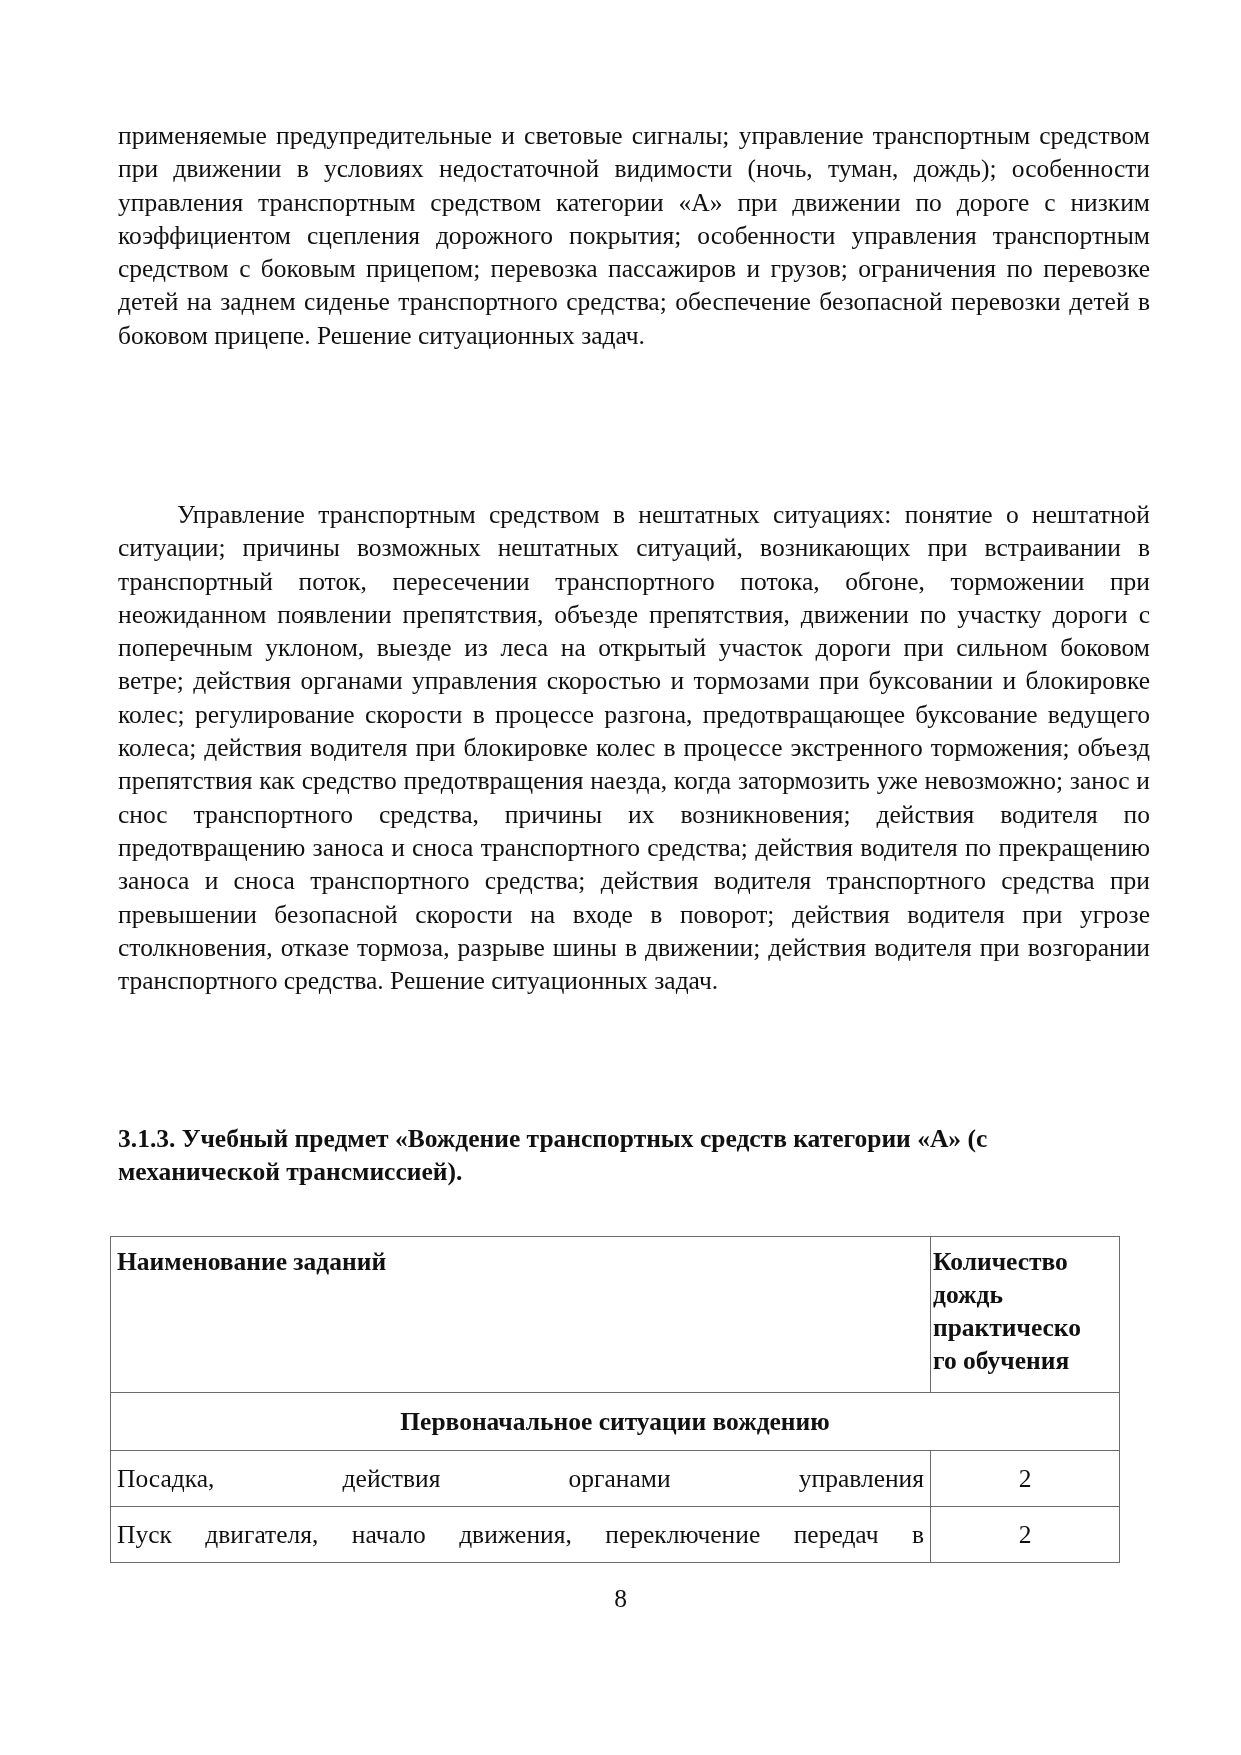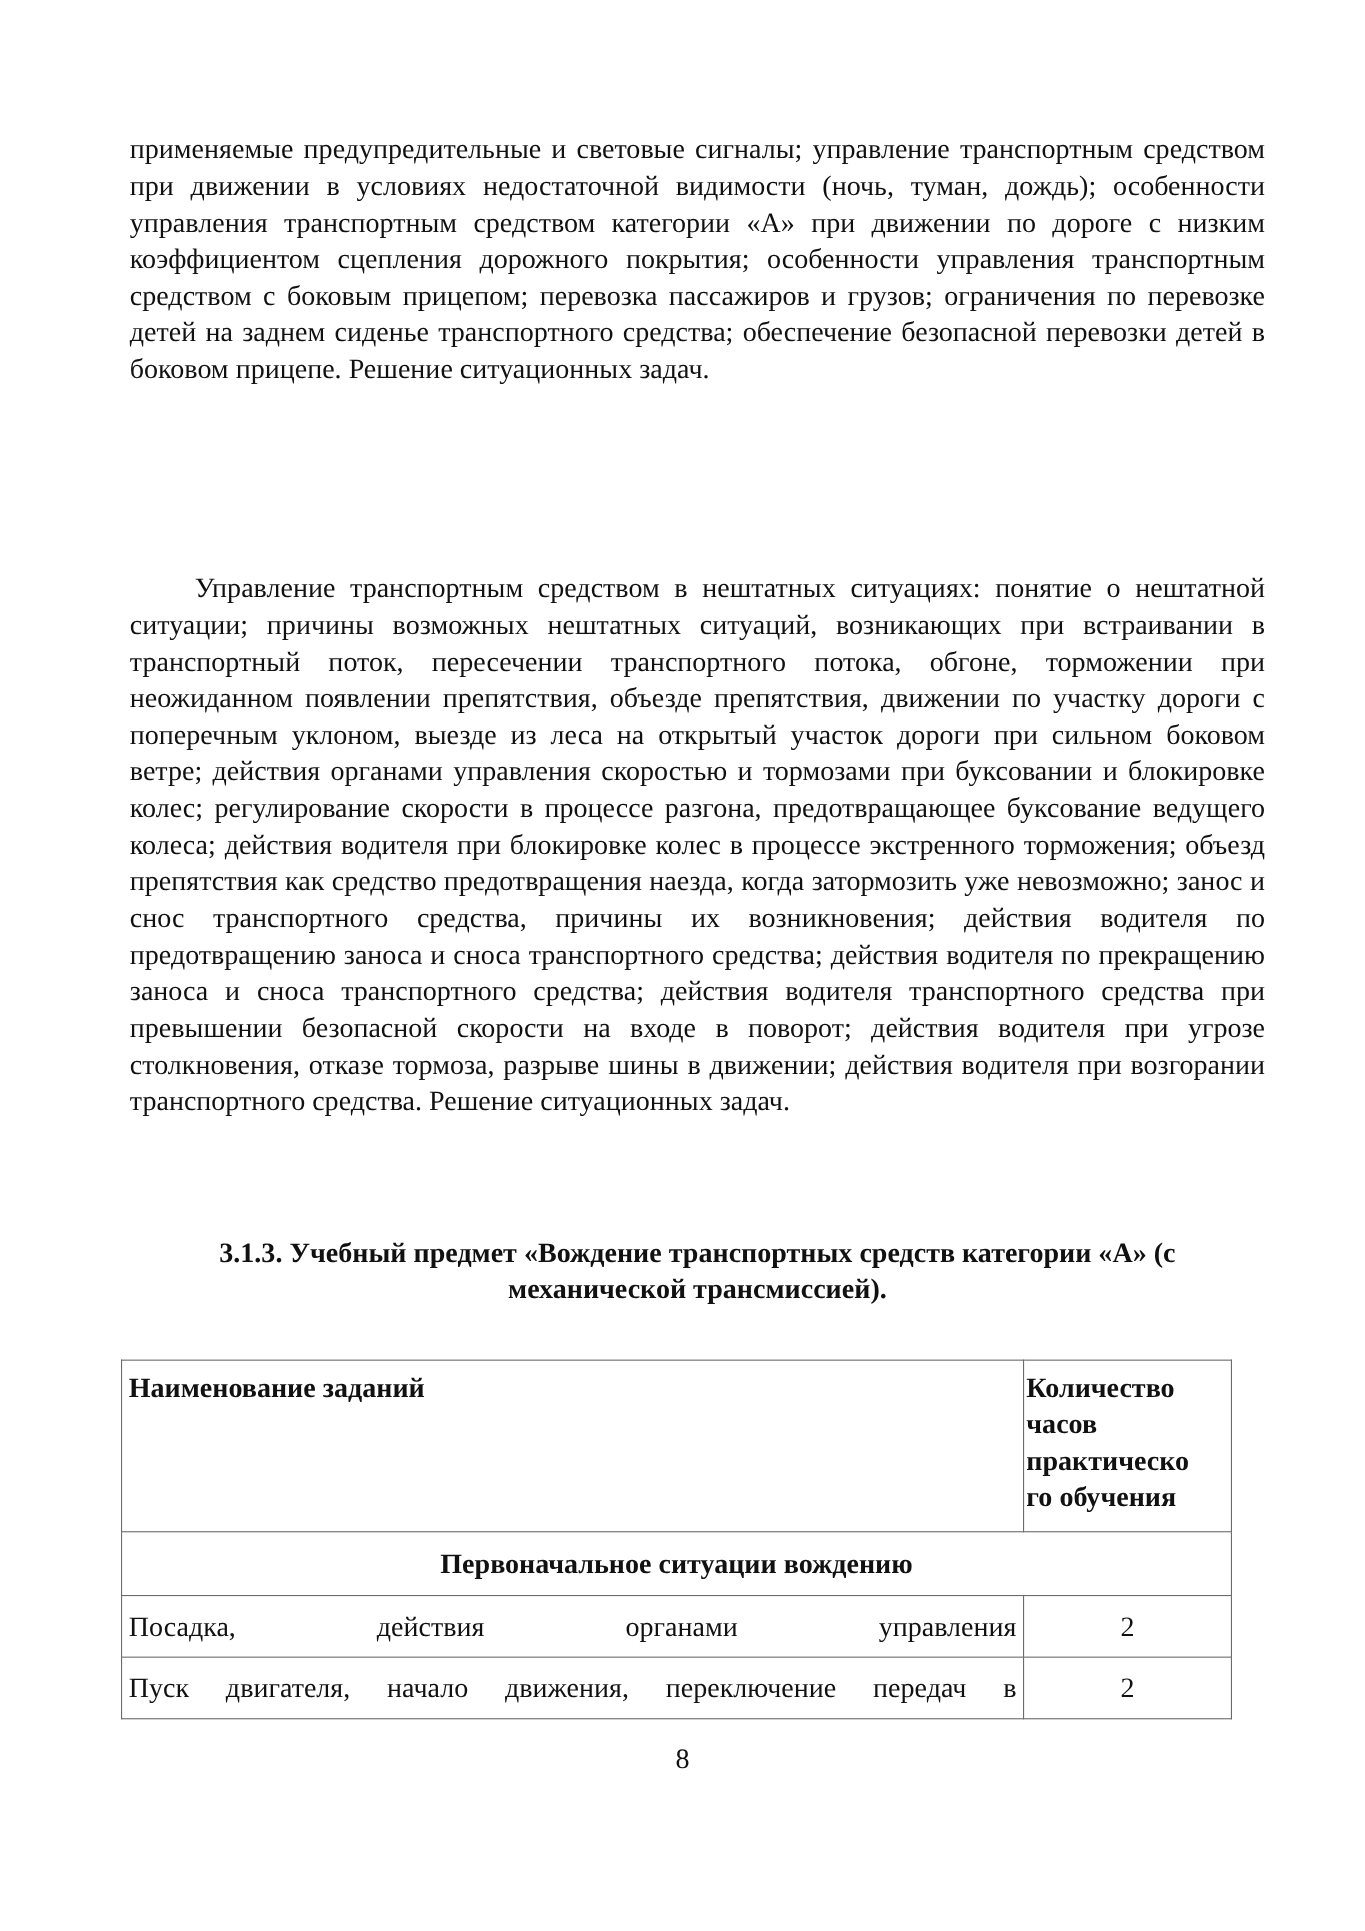--- a/index.html
+++ b/index.html
@@ -42,31 +42,29 @@
       font-size: 25.5px;
       line-height: 33px;
       font-weight: bold;
       font-style: italic;
       margin: 0;
       white-space: nowrap;
     }
     #para2 {
       top: 498px;
       text-indent: 59px;
-      margin-top: 20px;
     }
     #section-title {
       position: absolute;
       left: 118px;
       width: 1032px;
       top: 1122px;
       font-size: 25.5px;
       line-height: 33px;
       font-weight: bold;
-      text-align: center;
       margin: 0;
     }
     .tasks-table {
       position: absolute;
       left: 110px;
       top: 1236px;
       width: 1009px;
       border-collapse: collapse;
       font-size: 25.5px;
       line-height: 33px;
@@ -138,21 +136,21 @@
   <table class="tasks-table">
     <colgroup>
       <col class="col-name">
       <col class="col-hours">
     </colgroup>
     <tbody>
         <tr class="header-row">
       <th>Наименование заданий</th>
       <th class="hours-head">
         <span>Количество</span><br>
-        <span>часов</span><br>
+        <span>дождь</span><br>
         <span>практическо</span><br>
         <span>го обучения</span>
       </th>
     </tr>
     <tr class="section-row">
       <td colspan="2">Первоначальное ситуации вождению</td>
     </tr>
     <tr class="data-row">
       <td class="task-name">Посадка, действия органами управления</td>
       <td class="task-hours">2</td>

